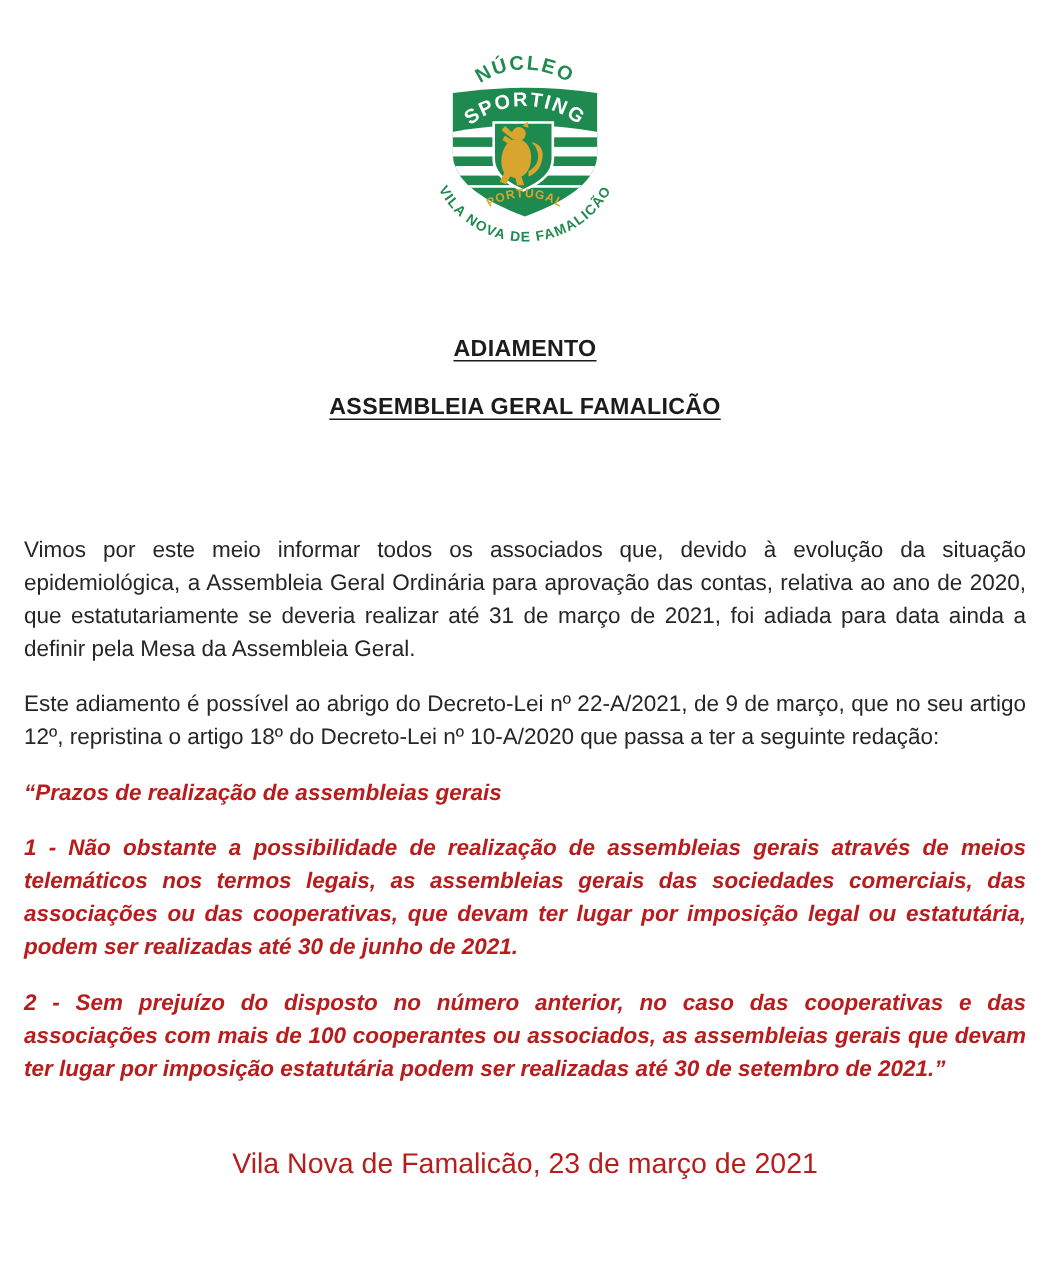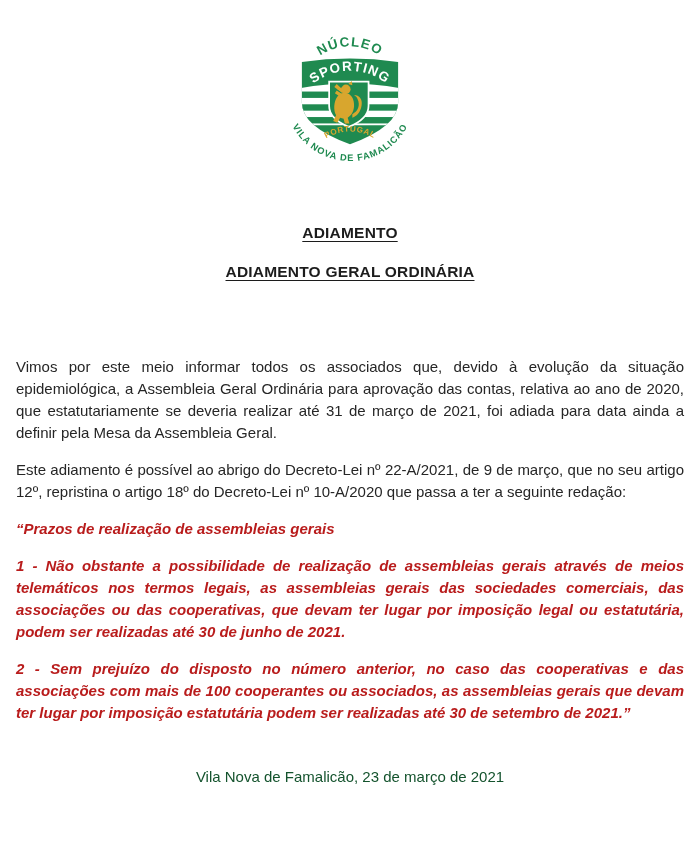--- a/index.html
+++ b/index.html
@@ -38,23 +38,23 @@
   .quote-heading, .quote-p {
     font-size: 15px;
     line-height: 22px;
     font-weight: 700;
     font-style: italic;
     color: #b91c1c;
   }
   .quote-p { text-align: justify; }
   .footer-line {
     text-align: center;
-    font-size: 15px;
+    font-size: 19px;
     line-height: 22px;
-    color: #14532d;
+    color: #b91c1c;
   }
   .footer-line.place-date { margin-top: 42px; }
   .footer-line.signature { margin-top: 14px; }
 </style>
 </head>
 <body>
 
 <div class="page">
 
   <div class="logo-wrap">
@@ -104,21 +104,21 @@
         <textPath href="#arcNucleo" startOffset="50%">NÚCLEO</textPath>
       </text>
 
       <text class="logo-text" font-size="16" letter-spacing="1.5" text-anchor="middle" fill="#1f8a50">
         <textPath href="#arcVila" startOffset="50%">VILA NOVA DE FAMALICÃO</textPath>
       </text>
     </svg>
   </div>
 
   <h1 class="title">ADIAMENTO</h1>
-  <h2 class="subtitle">ADIAMENTO GERAL ORDINÁRIA</h2>
+  <h2 class="subtitle">ASSEMBLEIA GERAL FAMALICÃO</h2>
 
   <p class="body-p first">Vimos por este meio informar todos os associados que, devido à evolução da situação epidemiológica, a Assembleia Geral Ordinária para aprovação das contas, relativa ao ano de 2020, que estatutariamente se deveria realizar até 31 de março de 2021, foi adiada para data ainda a definir pela Mesa da Assembleia Geral.</p>
   <p class="body-p">Este adiamento é possível ao abrigo do Decreto-Lei nº 22-A/2021, de 9 de março, que no seu artigo 12º, repristina o artigo 18º do Decreto-Lei nº 10-A/2020 que passa a ter a seguinte redação:</p>
 
   <p class="quote-heading">“Prazos de realização de assembleias gerais</p>
   <p class="quote-p">1 - Não obstante a possibilidade de realização de assembleias gerais através de meios telemáticos nos termos legais, as assembleias gerais das sociedades comerciais, das associações ou das cooperativas, que devam ter lugar por imposição legal ou estatutária, podem ser realizadas até 30 de junho de 2021.</p>
   <p class="quote-p">2 - Sem prejuízo do disposto no número anterior, no caso das cooperativas e das associações com mais de 100 cooperantes ou associados, as assembleias gerais que devam ter lugar por imposição estatutária podem ser realizadas até 30 de setembro de 2021.”</p>
 
   <p class="footer-line place-date">Vila Nova de Famalicão, 23 de março de 2021</p>
 

